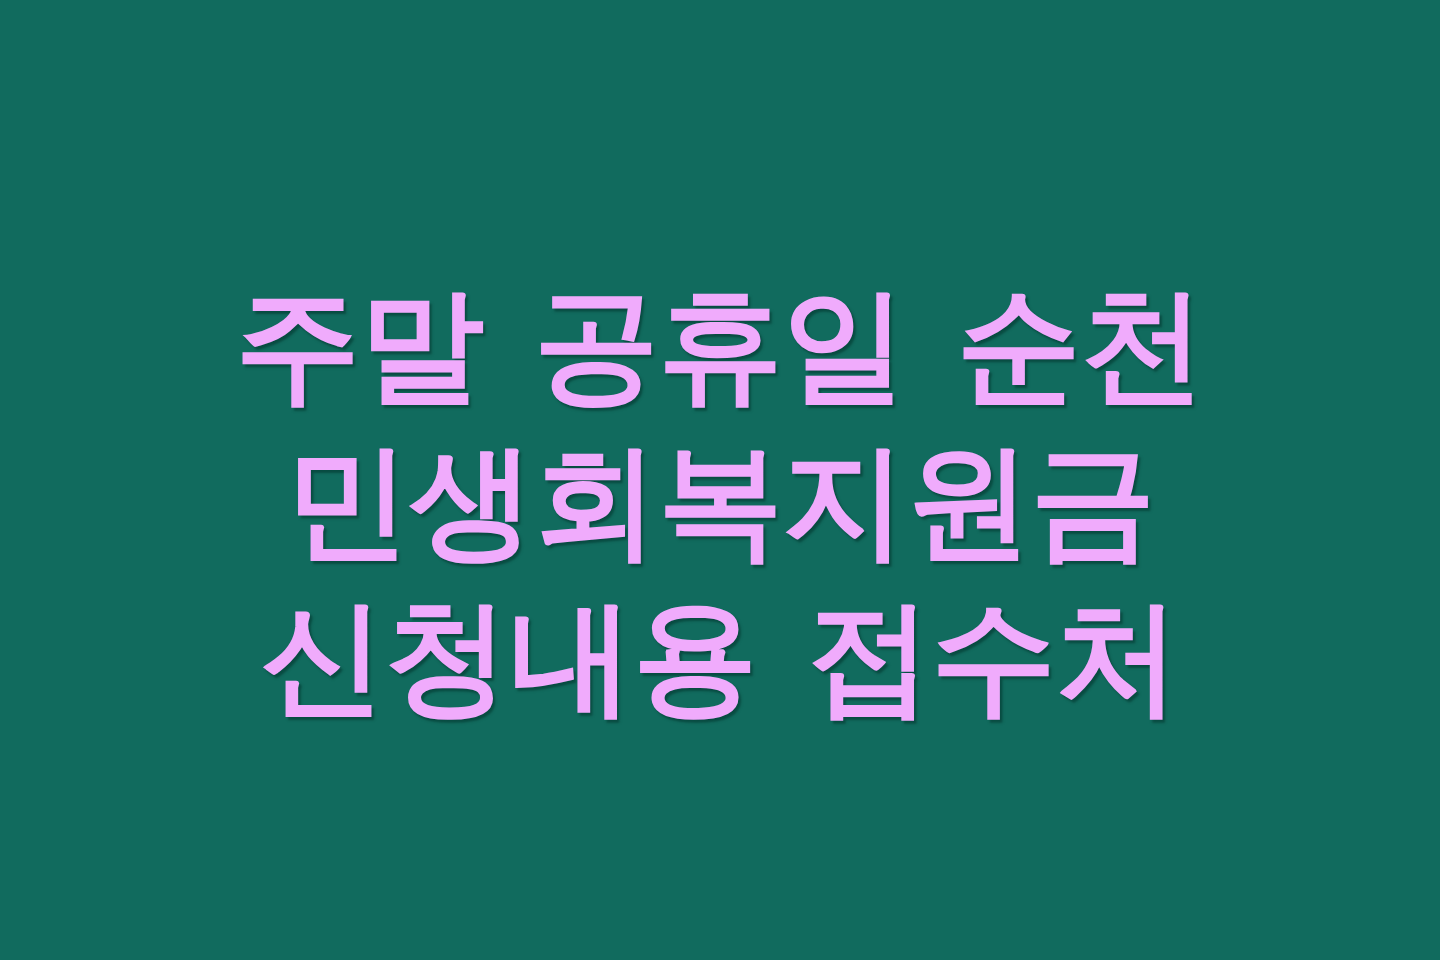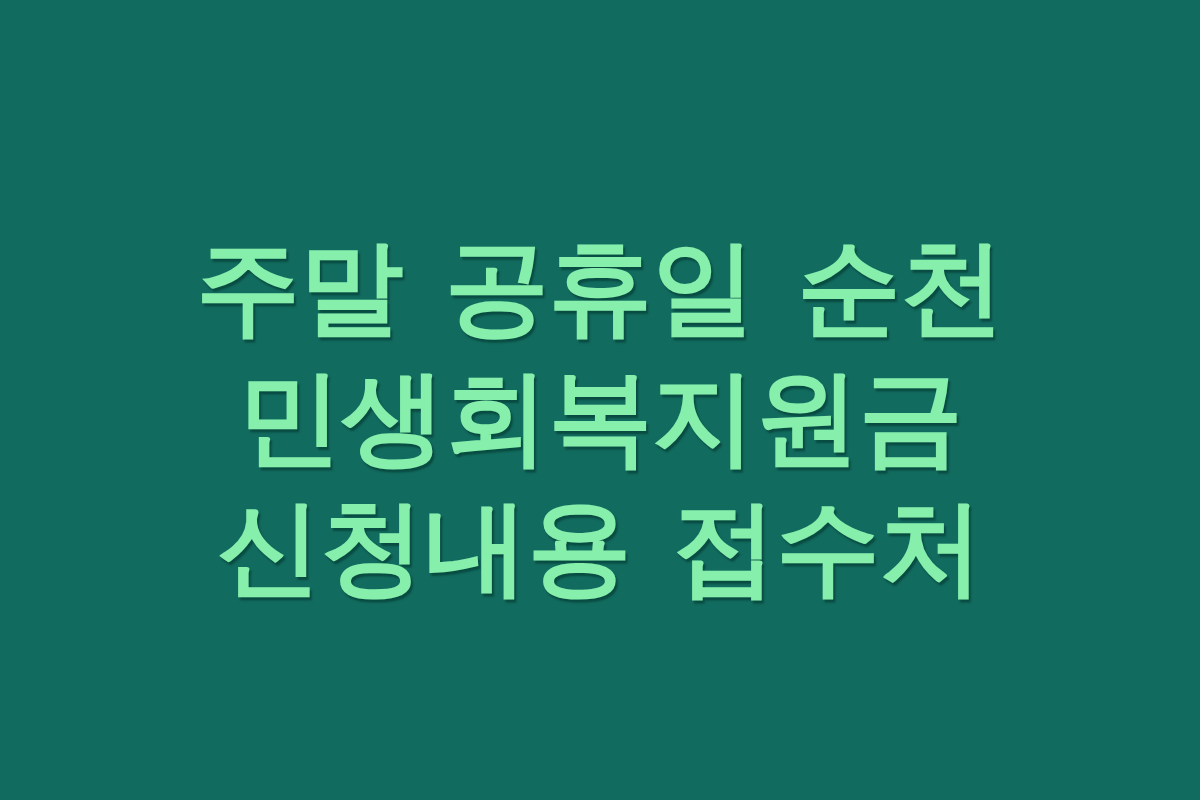--- a/index.html
+++ b/index.html
@@ -36,21 +36,21 @@
 
   #headline-text {
     display: block;
     margin: 0;
     font-family: "DejaVu Sans", "Liberation Sans", sans-serif;
     font-weight: 700;
     font-size: 104px;
     line-height: 130px;
     letter-spacing: -0.5px;
     word-spacing: 6px;
-    color: #86efac;
+    color: #f0abfc;
     text-shadow: 2px 3px 2px rgba(0, 50, 42, 0.55);
     white-space: normal;
     word-break: keep-all;
     overflow-wrap: break-word;
   }
 </style>
 </head>
 <body>
 
 <div id="thumbnail-canvas">

